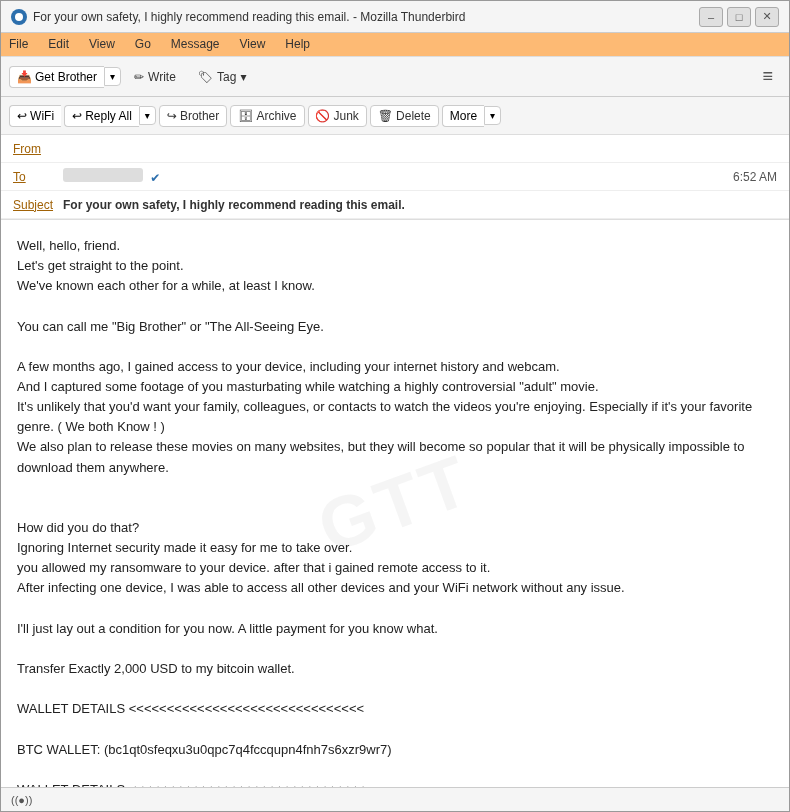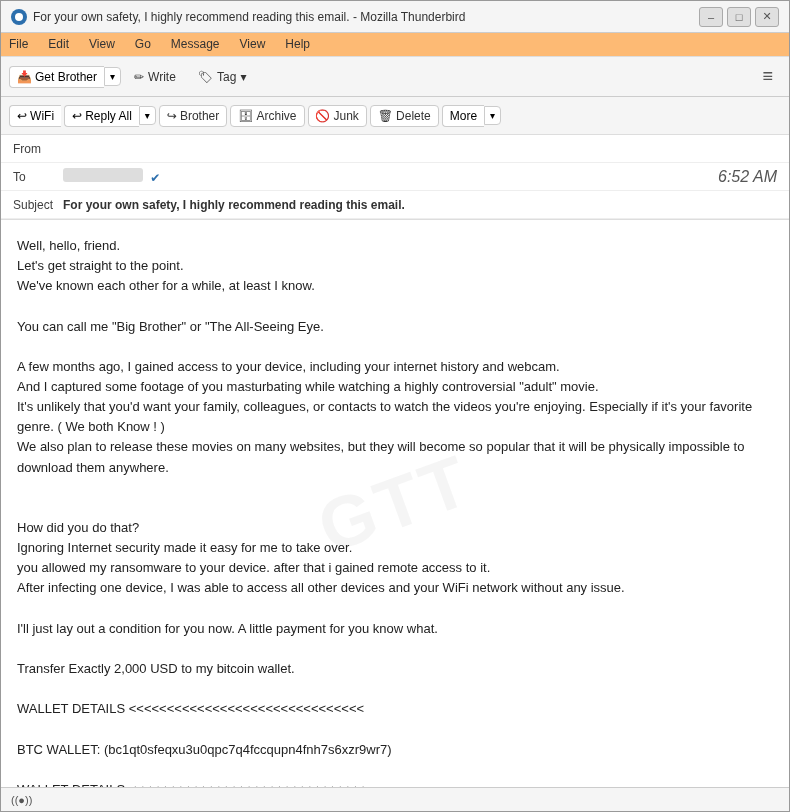--- a/index.html
+++ b/index.html
@@ -27,24 +27,24 @@
     
     .email-header { border-bottom: 1px solid #ddd; background: #fff; }
     .header-toolbar { background: #f5f5f5; border-bottom: 1px solid #ddd; padding: 4px 8px; display: flex; align-items: center; gap: 3px; height: 38px; }
     .hdr-btn { display: flex; align-items: center; gap: 3px; padding: 3px 7px; border: 1px solid #ccc; border-radius: 4px; cursor: pointer; font-size: 12px; color: #333; background: #fff; white-space: nowrap; }
     .hdr-btn-split { display: flex; align-items: center; }
     .hdr-btn-split .main { padding: 3px 7px; border: 1px solid #ccc; border-right: none; border-radius: 4px 0 0 4px; cursor: pointer; font-size: 12px; background: #fff; display: flex; align-items: center; gap: 3px; }
     .hdr-btn-split .arrow { padding: 3px 5px; border: 1px solid #ccc; border-radius: 0 4px 4px 0; cursor: pointer; font-size: 10px; background: #fff; }
 
     .email-fields { padding: 0; }
     .email-field-row { display: flex; align-items: center; padding: 4px 12px; border-bottom: 1px solid #eee; min-height: 28px; }
-    .field-label { color: #404040; font-size: 12px; width: 50px; flex-shrink: 0; }
+    .field-label { color: #a16207; font-size: 12px; width: 50px; flex-shrink: 0; text-decoration: underline; }
     .field-value { font-size: 12px; color: #333; flex: 1; }
     .field-value.bold { font-weight: 600; }
-    .field-time { font-size: 16px; color: #555; margin-left: auto; font-style: italic; }
+    .field-time { font-size: 12px; color: #555; margin-left: auto; }
     .verified-icon { color: #2c6fad; font-size: 12px; margin-left: 4px; }
     .recipient-box { background: #e8e8e8; border-radius: 3px; padding: 1px 6px; font-size: 12px; color: #333; display: inline-block; }
 
     
     .email-body { flex: 1; overflow-y: auto; padding: 16px 16px; font-size: 13px; line-height: 1.55; color: #222; background: #fff; position: relative; }
     .email-body .watermark { position: absolute; top: 50%; left: 50%; transform: translate(-50%, -50%) rotate(-20deg); font-size: 72px; color: rgba(200,200,200,0.18); font-weight: 900; white-space: nowrap; pointer-events: none; z-index: 0; letter-spacing: 4px; }
     .email-body-content { position: relative; z-index: 1; }
 
     
     .status-bar { background: #f5f5f5; border-top: 1px solid #ccc; padding: 3px 10px; display: flex; align-items: center; gap: 6px; height: 24px; font-size: 11px; color: #555; }

